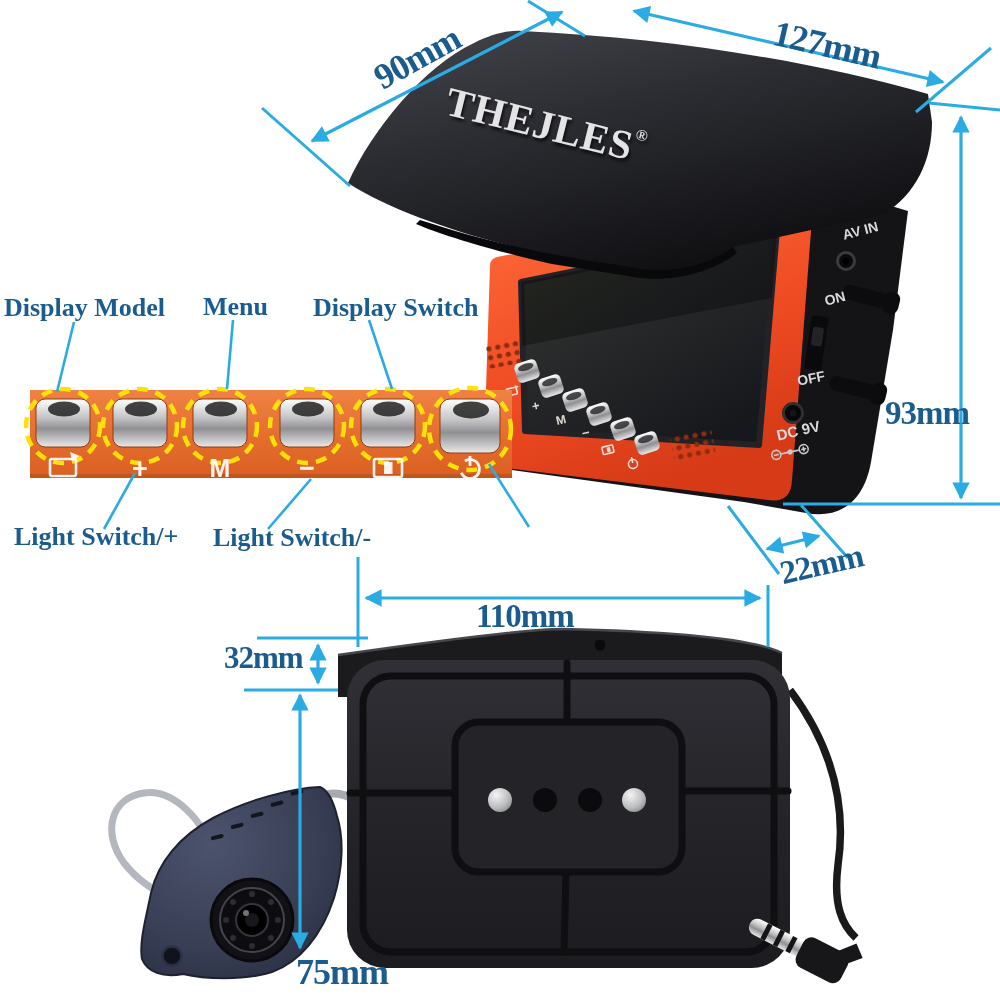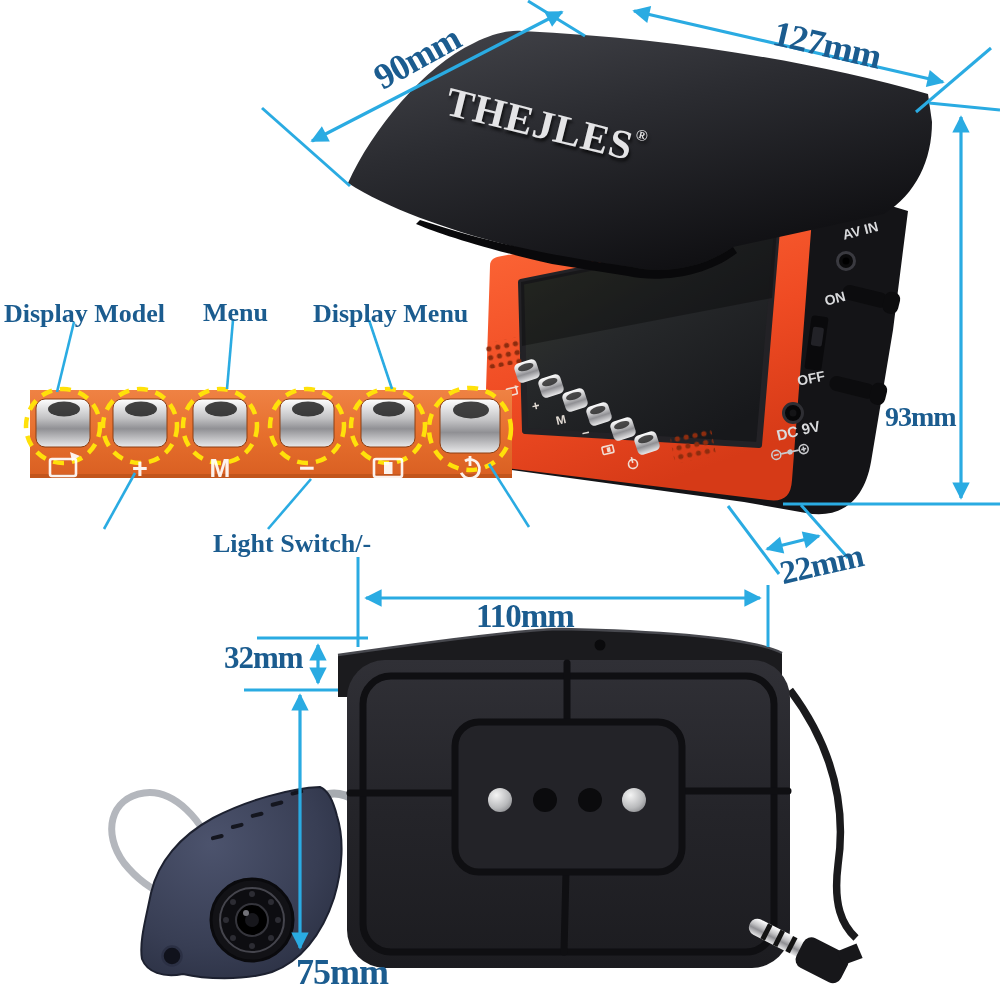--- a/index.html
+++ b/index.html
@@ -4,26 +4,26 @@
 <style>
   html,body{margin:0;padding:0;background:#fff;}
   .stage{position:relative;width:1000px;height:1000px;background:#fff;overflow:hidden;
          font-family:"Liberation Serif",serif;}
   #art{position:absolute;left:0;top:0;}
   .lbl{position:absolute;color:#1b5c8f;font-weight:bold;line-height:1;white-space:nowrap;
        transform-origin:left top;}
   .dim{letter-spacing:-1px;}
   #lbl-90{left:368px;top:64px;font-size:36px;transform:rotate(-29deg);}
   #lbl-127{left:778px;top:15px;font-size:36px;transform:rotate(13deg);}
-  #lbl-93{left:885px;top:397px;font-size:28px;margin-top:6px;}
+  #lbl-93{left:885px;top:397px;font-size:33px;}
   #lbl-22{left:777px;top:558px;font-size:33px;transform:rotate(-13deg);}
   #lbl-110{left:476px;top:600px;font-size:33px;}
   #lbl-32{left:224px;top:642px;font-size:31px;}
   #lbl-75{left:296px;top:954px;font-size:36px;}
-  .callout{font-size:26px;margin-top:6px;}
+  .callout{font-size:26px;}
   #lbl-display-model{left:4px;top:295px;}
   #lbl-menu{left:203px;top:294px;}
   #lbl-display-scale{left:313px;top:295px;}
   #lbl-light-plus{left:14px;top:524px;}
   #lbl-light-minus{left:213px;top:525px;}
   #lbl-display-switch{left:422px;top:524px;}
   #logo{left:452px;top:80px;font-size:41px;color:#e4e4e6;letter-spacing:1px;
         transform:rotate(14deg);text-shadow:2px 3px 3px rgba(0,0,0,.65);}
   #logo sup{font-size:16px;vertical-align:22px;}
   .port{position:absolute;color:#d9dadc;font-family:"Liberation Sans",sans-serif;
@@ -341,21 +341,22 @@
 <div class="lbl dim" id="lbl-90">90mm</div>
 <div class="lbl dim" id="lbl-127">127mm</div>
 <div class="lbl dim" id="lbl-93">93mm</div>
 <div class="lbl dim" id="lbl-22">22mm</div>
 <div class="lbl dim" id="lbl-110">110mm</div>
 <div class="lbl dim" id="lbl-32">32mm</div>
 <div class="lbl dim" id="lbl-75">75mm</div>
 
 <div class="lbl callout" id="lbl-display-model">Display Model</div>
 <div class="lbl callout" id="lbl-menu">Menu</div>
-<div class="lbl callout" id="lbl-display-scale">Display Menu</div>
+<div class="lbl callout" id="lbl-display-scale">Display Switch</div>
+<div class="lbl callout" id="lbl-light-plus">Light Switch/+</div>
 <div class="lbl callout" id="lbl-light-minus">Light Switch/-</div>
 
 <div class="port" id="port-av">AV IN</div>
 <div class="port" id="port-on">ON</div>
 <div class="port" id="port-off">OFF</div>
 <div class="port" id="port-dc">DC 9V</div>
 
 </div>
 
 </body></html>

